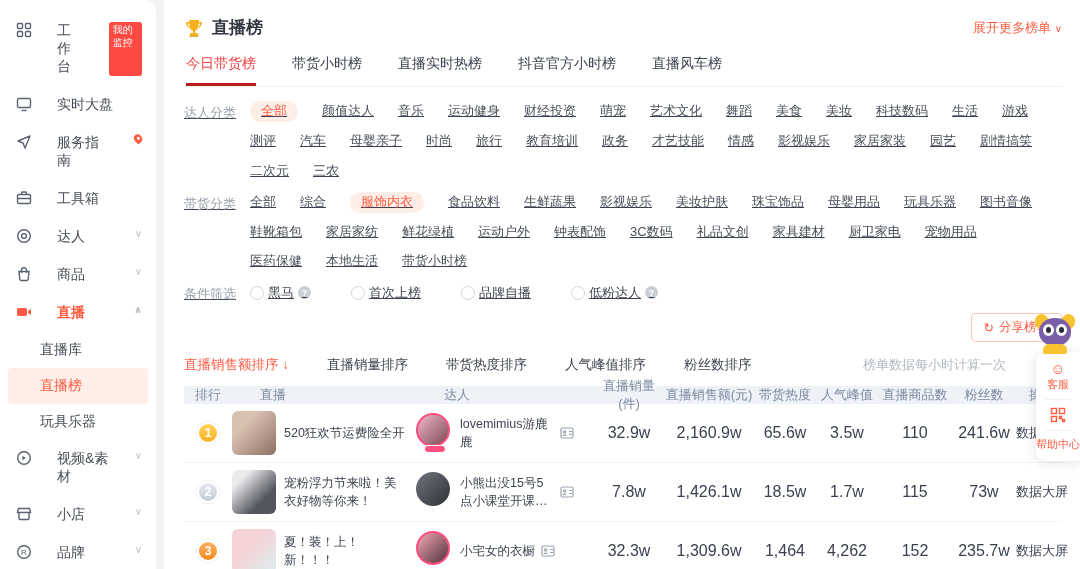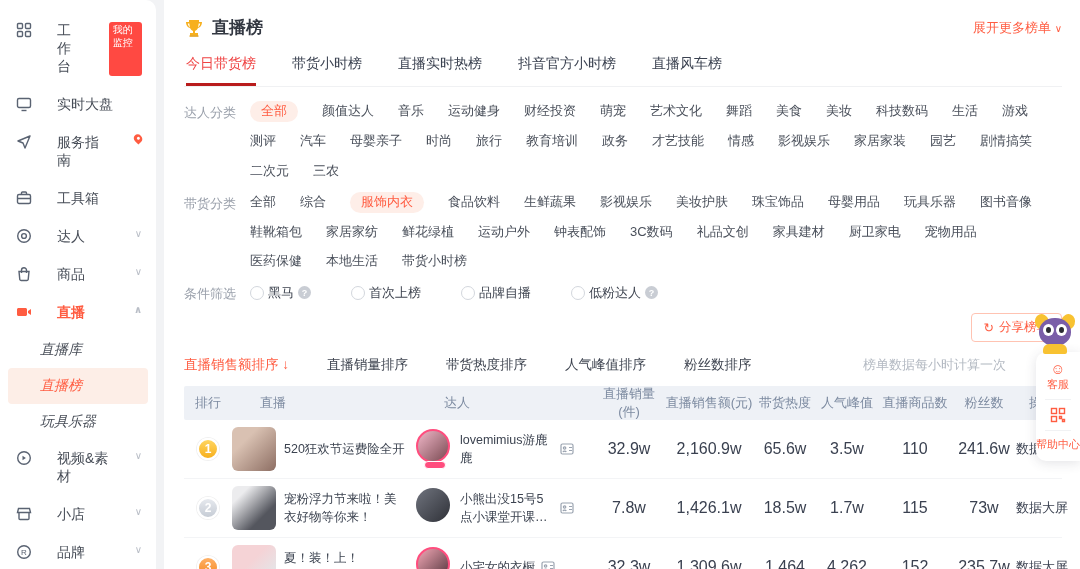--- a/index.html
+++ b/index.html
@@ -14,37 +14,37 @@
   .menu-item svg { flex:0 0 16px; }
   .menu-item .chev { margin-left:auto; color:#b8bdc6; font-size:10px; }
   .menu-item.accent { color:#ff5c41; font-weight:bold; }
   .badge { background:#ff4942; color:#fff; font-size:10px; font-weight:normal;
     padding:1px 4px; border-radius:3px; line-height:1.3; }
   .pin { width:9px; height:9px; background:#ff5c41; border-radius:50% 50% 50% 0;
     transform:rotate(-45deg); margin-left:auto; position:relative; }
   .pin::after { content:""; position:absolute; left:3px; top:3px; width:3px; height:3px;
     background:#fff; border-radius:50%; }
   .group-gap { height:20px; }
-  .sub-item { padding:9px 14px 9px 40px; font-size:14px; color:#474d57; cursor:pointer;font-style:italic; }
+  .sub-item { padding:9px 14px 9px 40px; font-size:14px; color:#474d57; cursor:pointer; }
   .sub-item.active { background:#fdeee7; color:#ff5c41; margin:0 8px; border-radius:4px; padding-left:32px; }
   .collapse { margin-top:auto; border-top:1px solid #f1f2f4; padding:13px 16px;
     font-size:13px; color:#6a707a; display:flex; gap:8px; align-items:center; cursor:pointer; }
 
   
   .main { margin-left:164px; width:916px; height:569px; background:#fff; padding:16px 18px 0 20px; position:relative; }
   .title-row { display:flex; align-items:center; }
   .page-title { font-size:17px; font-weight:bold; color:#333842; margin-left:8px; }
   .expand-more { margin-left:auto; color:#ff5c41; font-size:13px; cursor:pointer; }
   .expand-more .chev { font-size:10px; }
 
   .tabs { display:flex; gap:36px; margin-top:16px; border-bottom:1px solid #f0f1f3; padding:0 2px; }
   .tab { font-size:14px; color:#3a4150; padding-bottom:10px; cursor:pointer; }
   .tab.active { color:#ef4444; border-bottom:3px solid #b91c1c;text-align:center; }
 
-  .filters { padding-top:14px; }
+  .filters { padding-top:14px;text-decoration:underline; }
   .f-row { display:flex; margin-bottom:10px; }
   .f-label { flex:0 0 66px; font-size:13px; color:#9aa0ab; padding-top:3px; }
   .f-opts { flex:1; display:flex; flex-wrap:wrap; column-gap:24px; row-gap:9px; padding-right:10px; }
   .opt { font-size:13px; color:#4a505b; cursor:pointer; padding:2px 0; line-height:1.3; }
   .opt.selected { background:#feeee8; color:#ff5c41; padding:2px 11px; border-radius:12px; }
   .cond { display:flex; align-items:center; gap:4px; font-size:13px; color:#3e4450; cursor:pointer; }
   .cbox { width:14px; height:14px; border:1px solid #d3d7dd; border-radius:50%; background:#fff; }
   .qmark { width:13px; height:13px; background:#c9cdd4; color:#fff; border-radius:50%;
     font-size:9px; font-weight:bold; display:inline-flex; align-items:center; justify-content:center; }
   .cond-gap { column-gap:40px; }
@@ -53,21 +53,21 @@
   .share-btn { border:1px solid #ffc3b2; color:#ff5c41; background:#fff; border-radius:4px;
     font-size:12.5px; padding:5px 12px; display:flex; align-items:center; gap:5px; cursor:pointer; }
 
   .sort-row { display:flex; align-items:center; gap:38px; margin-top:14px; }
   .sort-opt { font-size:13.5px; color:#3e4450; cursor:pointer; }
   .sort-opt.active { color:#ff5c41; }
   .sort-note { margin-left:auto; color:#b3b9c2; font-size:13px; margin-right:56px; }
 
   
   .table { margin-top:12px; }
-  .thead { display:flex; align-items:center; background:#eef1f6; height:34px;
+  .thead { display:flex; align-items:center; background:#eef1f6; height:18px;
     font-size:13px; color:#7c8aa0; border-radius:2px; }
   .trow { display:flex; align-items:center; min-height:59px; border-bottom:1px solid #f3f4f6; }
   .col-rank { flex:0 0 48px; text-align:center; }
   .col-live { flex:0 0 184px; display:flex; align-items:center; gap:8px; }
   .col-daren { flex:0 0 178px; display:flex; align-items:center; gap:6px; }
   .col-count { flex:0 0 70px; text-align:center; }
   .col-amount { flex:0 0 90px; text-align:center; }
   .col-heat { flex:0 0 62px; text-align:center; }
   .col-peak { flex:0 0 62px; text-align:center; }
   .col-prod { flex:0 0 74px; text-align:center; }

